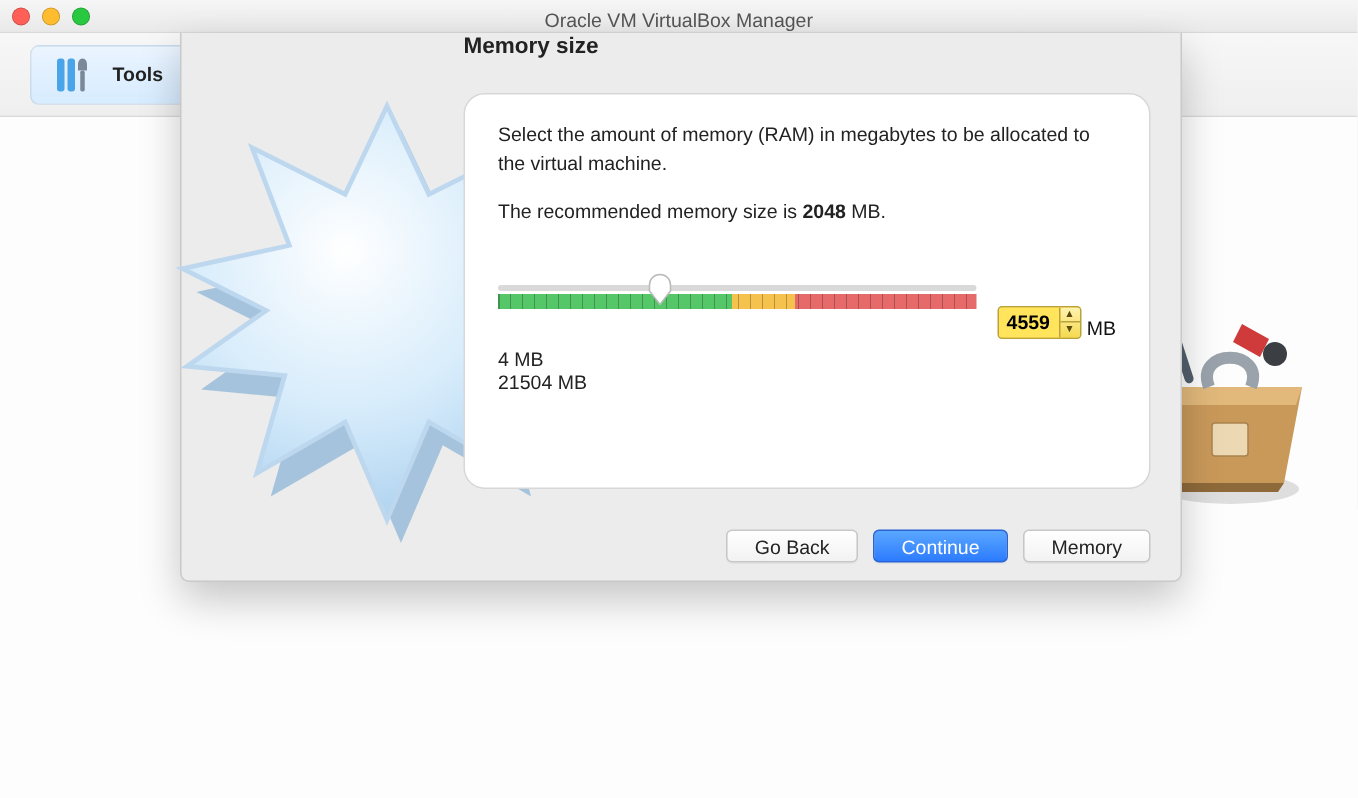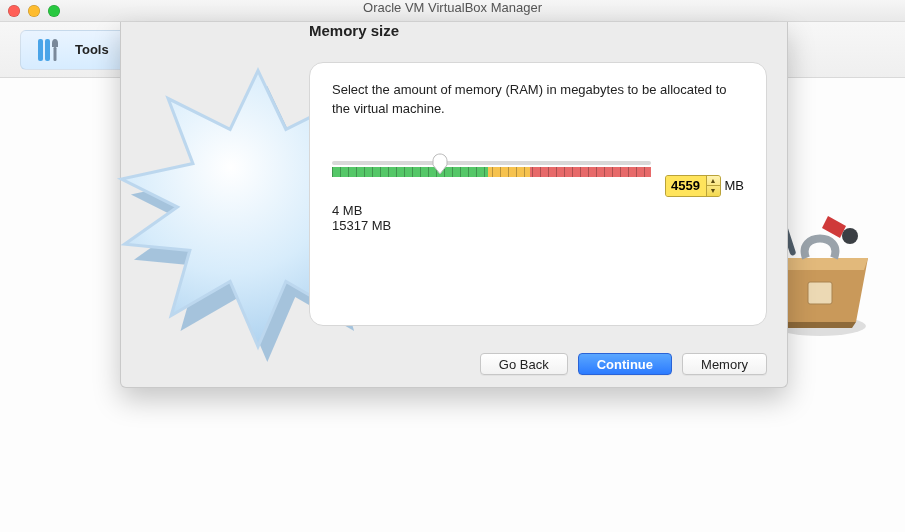--- a/index.html
+++ b/index.html
@@ -11,21 +11,21 @@
     height: 532px;
     overflow: hidden;
     position: relative;
   }
   
   .titlebar {
     height: 22px;
     background: linear-gradient(#f6f6f6,#e9e9e9);
     border-bottom: 1px solid #d8d8d8;
     display: flex;
-    align-items: flex-start;
+    align-items: flex-end;
     position: relative;
   }
   .traffic {
     position: absolute; left: 8px; top: 5px; display: flex; gap: 8px;
   }
   .dot { width: 12px; height: 12px; border-radius: 50%; box-shadow: inset 0 0 0 .5px rgba(0,0,0,.25);}
   .dot.red{background:#ff5f57;} .dot.yellow{background:#febc2e;} .dot.green{background:#28c840;}
   .title {
     margin: 0 auto; color: #555; font-size: 13px;
   }
@@ -137,21 +137,21 @@
   }
   .btn {
     height:22px; padding:0 18px; border-radius:4px;
     border:1px solid #c7c7c7; background:linear-gradient(#ffffff,#f2f2f2);
     font:inherit; color:#222; cursor:default;
     box-shadow: 0 1px 0 rgba(0,0,0,.04);
   }
   .btn.primary{
     border:1px solid #2a63d6;
     background:linear-gradient(#5aa7ff,#2c7bff);
-    color:#fff; font-weight:700;
+    color:#fff; font-weight:400;
   }
 </style>
 </head>
 <body>
 
 <div class="titlebar">
   <div class="traffic">
     <div class="dot red"></div>
     <div class="dot yellow"></div>
     <div class="dot green"></div>
@@ -206,45 +206,48 @@
           <polygon fill="#9dbfda" opacity=".9" transform="translate(6 10)" points="0,-88 18,-50 58,-70 42,-28 88,-18 52,0 86,24 44,28 56,70 18,48 0,90 -18,48 -56,70 -44,28 -86,24 -52,0 -88,-18 -42,-28 -58,-70 -18,-50"></polygon>
           <polygon fill="url(#g1)" stroke="#bcd7ee" stroke-width="2" points="0,-88 18,-50 58,-70 42,-28 88,-18 52,0 86,24 44,28 56,70 18,48 0,90 -18,48 -56,70 -44,28 -86,24 -52,0 -88,-18 -42,-28 -58,-70 -18,-50"></polygon>
         </g>
       </svg>
     </div>
 
     <div class="dialog-title">Memory size</div>
 
     <div class="content-box">
       <div class="instr">Select the amount of memory (RAM) in megabytes to be allocated to the virtual machine.</div>
+      <div class="rec">
+        <span>The recommended memory size is </span><strong>2048</strong><span> MB.</span>
+      </div>
 
       <div class="slider-wrap">
         <div class="slider">
           <div class="track"></div>
           <div class="ticks"></div>
           <div class="thumb" id="thumb" style="left: 34%;">
             <svg width="18" height="22" viewBox="0 0 18 22">
               <path d="M9 1 C13 1 16 4 16 8 L16 12 L9 21 L2 12 L2 8 C2 4 5 1 9 1Z" fill="#ffffff" stroke="#b9b9b9"></path>
             </svg>
           </div>
         </div>
-        <div style="display:flex;align-items:center;margin-top:36px;">
+        <div style="display:flex;align-items:flex-end;margin-top:36px;">
           <div class="spinbox">
             <input id="memval" value="4559" style="">
             <div class="spin-btns">
               <div>▲</div>
               <div>▼</div>
             </div>
           </div>
           <span class="unit">MB</span>
         </div>
       </div>
       <div class="minmax" style="width:312px;flex-direction:column;">
         <span>4 MB</span>
-        <span>15317 MB</span>
+        <span>21504 MB</span>
       </div>
     </div>
 
     <div class="footer">
       <button class="btn">Go Back</button>
       <button class="btn primary">Continue</button>
       <button class="btn">Memory</button>
     </div>
   </div>
 </div>

